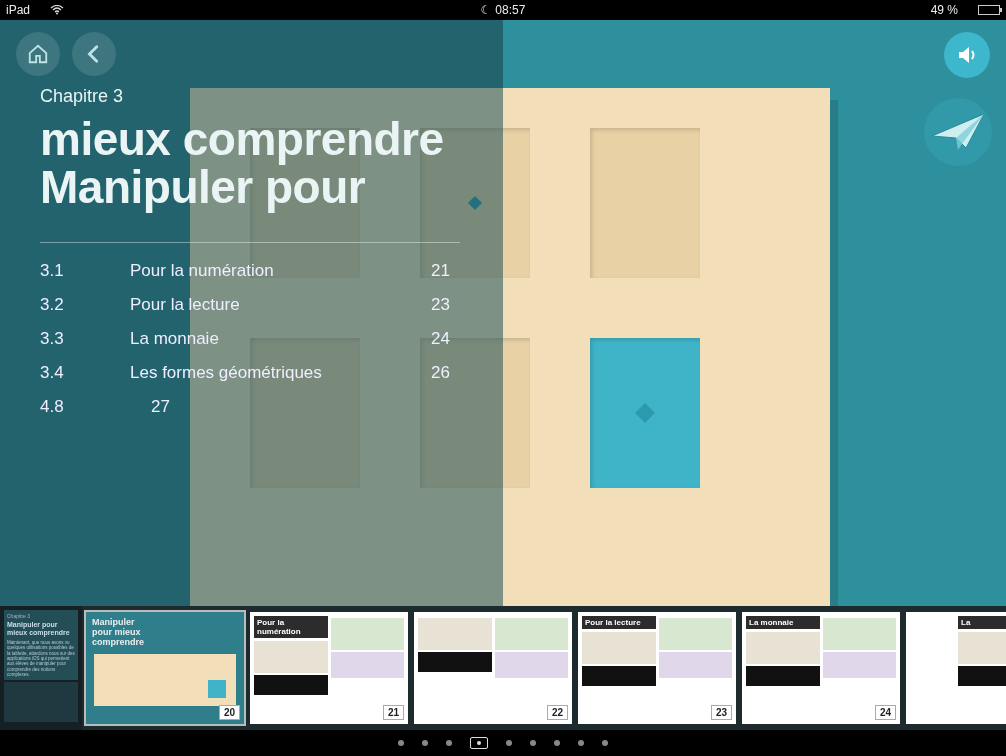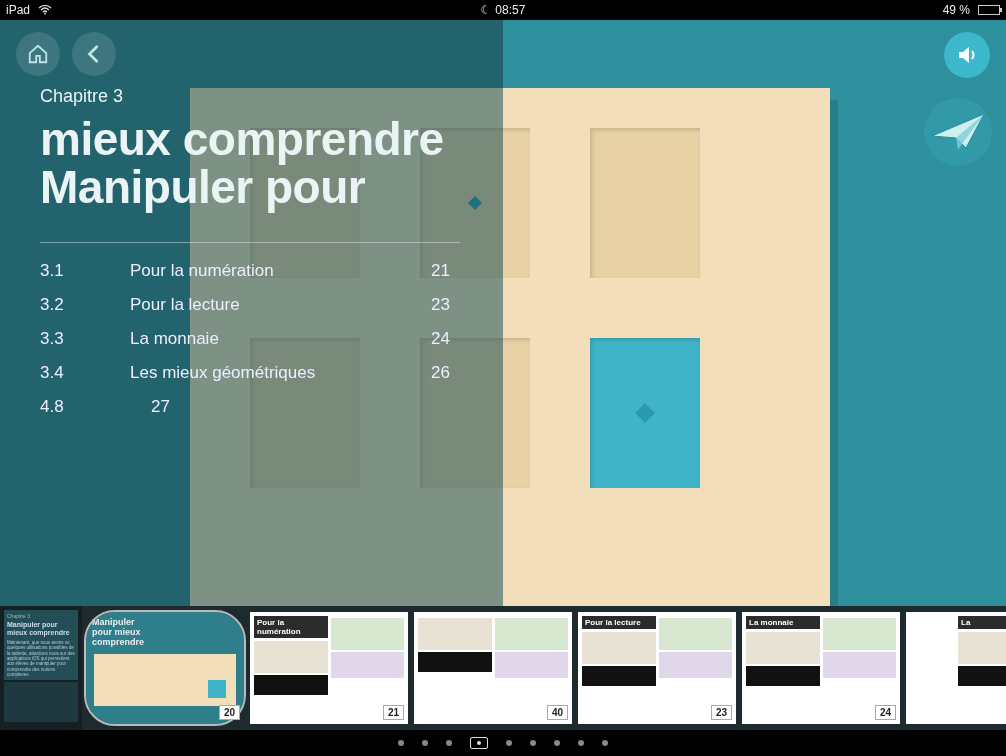--- a/index.html
+++ b/index.html
@@ -1,21 +1,21 @@
 <!DOCTYPE html>
 <html><head>
 <meta charset="utf-8">
 <style>
   * { box-sizing: border-box; margin: 0; padding: 0; }
   html, body { width: 1006px; height: 756px; overflow: hidden; font-family: -apple-system, Helvetica, Arial, sans-serif; }
   body { background: #2a7c88; position: relative; }
 
   
   .status-bar { position: absolute; top: 0; left: 0; right: 0; height: 20px; background: #000; color: #eee; display: flex; align-items: center; font-size: 12px; padding: 0 6px; justify-content: space-between; }
-  .status-left, .status-right { display: flex; align-items: center; gap: 8px; }
+  .status-left, .status-right { display: flex; align-items: center; gap: 20px; }
   .status-center { position: absolute; left: 50%; transform: translateX(-50%); display: flex; gap: 4px; }
   .moon::before { content: "☾"; font-size: 12px; } 
   .wifi-icon { width: 14px; height: 10px; position: relative; }
   .wifi-icon svg { display: block; }
   .battery { width: 22px; height: 10px; border: 1px solid #ccc; position: relative; }
   .battery::after { content: ""; position: absolute; right: -3px; top: 2px; width: 2px; height: 4px; background: #ccc; }
   .battery-fill { height: 100%; background: #ccc; }
 
   
   .content { position: absolute; top: 20px; left: 0; right: 0; bottom: 150px; background: linear-gradient(to right, #2b7a87 0%, #2b7a87 50%, #2e8f9d 50%, #2e8f9d 100%); }
@@ -54,21 +54,21 @@
 
   .toc-row { display: flex; align-items: flex-end; color: #eef; font-size: 17px; margin-bottom: 14px; font-weight: 300; }
   .toc-num { width: 90px; }
   .toc-title { width: 280px; }
   .toc-page { width: 40px; text-align: right; }
 
   
   .thumb-strip { position: absolute; left: 0; right: 0; bottom: 26px; height: 124px; background: #1d2a2e; display: flex; align-items: center; overflow: hidden; }
   .thumb-scroll { display: flex; gap: 6px; padding-left: 86px; }
   .thumb { width: 158px; height: 112px; background: #fff; position: relative; flex-shrink: 0; font-size: 6px; color: #555; padding: 4px; }
-  .thumb.current { outline: 2px solid #bbb; border-radius: 29px; }
+  .thumb.current { outline: 2px solid #bbb; }
   .thumb .page-badge { position: absolute; right: 4px; bottom: 4px; background: #fff; border: 1px solid #aaa; padding: 1px 4px; font-size: 10px; font-weight: 600; color: #222; }
   .thumb .thumb-title { background: #2c2c2c; color: #fff; font-size: 8px; padding: 2px 3px; font-weight: 600; margin-bottom: 3px; }
   .thumb.cover { background: #2e7e8c; color: #eee; }
   .thumb.cover .mini-title { font-size: 9px; font-weight: 600; line-height: 1.1; padding: 2px; }
   .thumb .mock-block { background: #e8e2d4; height: 32px; margin: 2px 0; }
   .thumb .mock-dark { background: #111; height: 20px; margin-top: 2px; }
 
   
   .left-mini { position: absolute; left: 0; top: 0; bottom: 0; width: 82px; background: #162024; padding: 4px; }
   .left-mini .mini { width: 74px; height: 70px; background: #244e56; color: #cde; font-size: 6px; padding: 3px; line-height: 1.2;}
@@ -165,21 +165,21 @@
           <span class="toc-title">Pour la lecture</span>
           <span class="toc-page">23</span>
         </div>
         <div class="toc-row">
           <span class="toc-num">3.3</span>
           <span class="toc-title">La monnaie</span>
           <span class="toc-page">24</span>
         </div>
         <div class="toc-row">
           <span class="toc-num">3.4</span>
-          <span class="toc-title">Les mieux géométriques</span>
+          <span class="toc-title">Les formes géométriques</span>
           <span class="toc-page">26</span>
         </div>
         <div class="toc-row">
           <span class="toc-num">4.8</span>
           <span class="toc-page">27</span>
         </div>
       </div>
   </div>
 
 </div>
@@ -219,21 +219,21 @@
         <div style="display:flex;gap:3px;height:100%;">
           <div style="flex:1;">
             <div class="mock-block"></div>
             <div class="mock-dark"></div>
           </div>
           <div style="flex:1;">
             <div class="mock-block" style="background:#d8e8d0;"></div>
             <div class="mock-block" style="background:#e0d8ea;height:26px"></div>
           </div>
         </div>
-        <span class="page-badge">40</span>
+        <span class="page-badge">22</span>
       </div>
       <div class="thumb">
         <div style="display:flex;gap:3px;height:100%;">
           <div style="flex:1;">
             <div class="thumb-title">Pour la lecture</div>
             <div class="mock-block"></div>
             <div class="mock-dark"></div>
           </div>
           <div style="flex:1;">
             <div class="mock-block" style="background:#d8e8d0;"></div>

